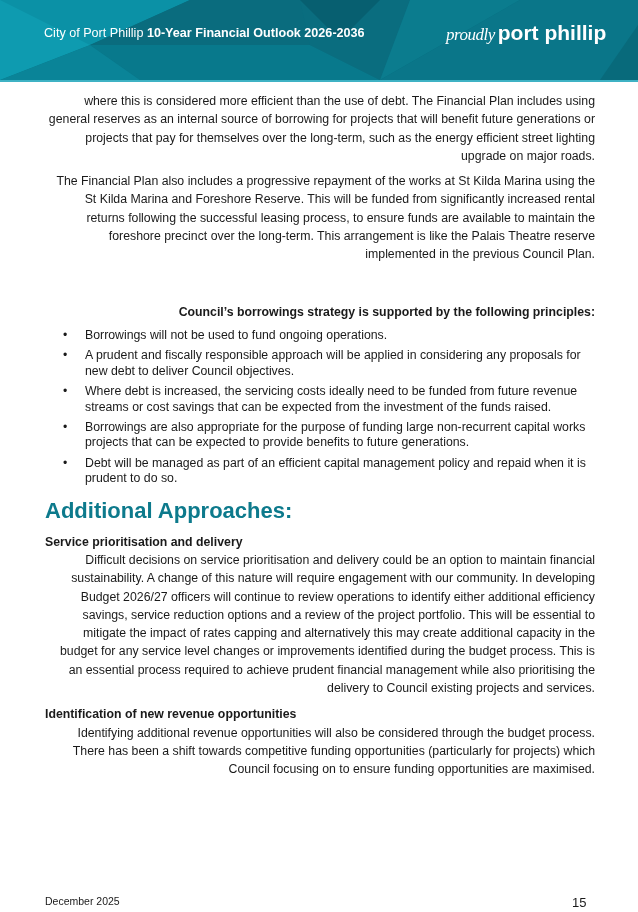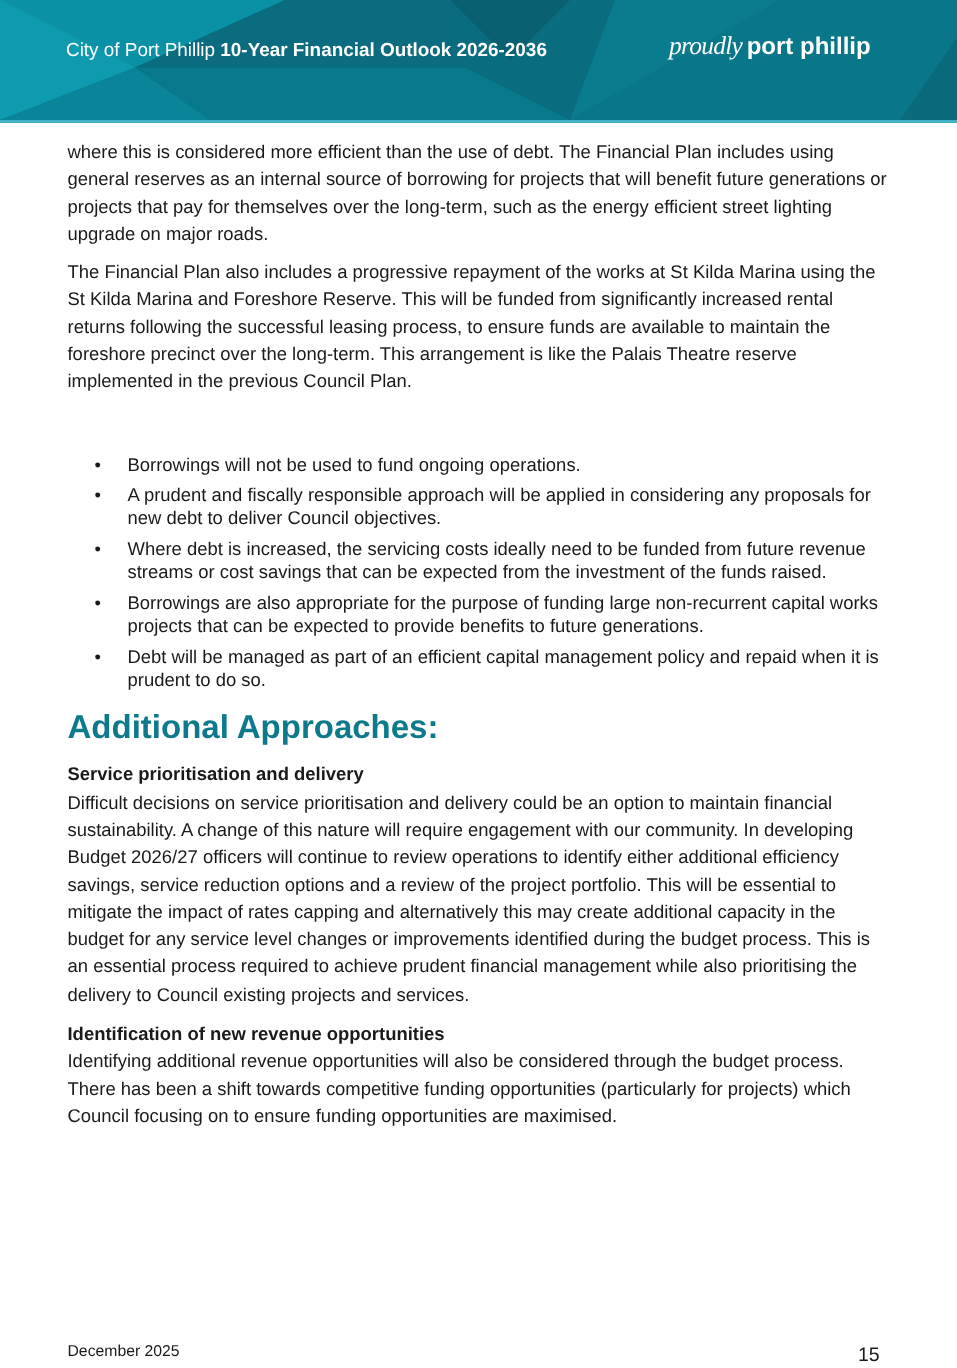--- a/index.html
+++ b/index.html
@@ -4,25 +4,25 @@
 <style>
   html, body { margin:0; padding:0; }
   body { width:638px; height:912px; background:#ffffff; position:relative; overflow:hidden;
          font-family:"Liberation Sans", sans-serif; color:#1a1a1a; }
   .header { position:absolute; left:0; top:0; width:638px; height:80px; overflow:hidden; background:#b91c1c; }
   .header svg.bg { position:absolute; left:0; top:0; }
   .header-title { position:absolute; left:44px; top:26px; font-size:12.6px; color:#ffffff; white-space:nowrap; }
   .header-title b { font-weight:bold; }
   .logo { position:absolute; left:446px; top:21px; color:#ffffff; white-space:nowrap; }
   .logo .script { font-family:Liberation Serif, serif; font-style:italic; font-size:17px; letter-spacing:-0.5px; }
-  .logo .bold { font-weight:bold; font-size:16px; margin-left:3px; }
+  .logo .bold { font-weight:bold; font-size:21px; margin-left:3px; }
   .header-line { position:absolute; left:0; top:80px; width:638px; height:2px; background:#3fb2c4; }
 
   .content { position:absolute; left:45px; top:92px; width:550px; font-size:12.3px; line-height:18.3px; }
-  .content p { margin:0 0 7px 0; }
+  .content p { margin:0 0 7px 0;text-align:right; }
   .gap { height:32px; }
   .bold-head { font-weight:bold; margin:0 0 1px 0; }
   ul.bullets { list-style:none; margin:0; padding:0; }
   ul.bullets li { position:relative; padding-left:40px; margin:0 0 5px 0; line-height:15.4px; }
   ul.bullets li .dot { position:absolute; left:18px; top:0; }
   h2.section { color:#0d7a8c; font-size:22px; font-weight:bold; margin:10px 0 4px 0; line-height:28px; }
   .sub { font-weight:bold; margin:8px 0 0 0; }
   .footer-left { position:absolute; left:45px; top:895px; font-size:10.5px; color:#1a1a1a; }
   .footer-right { position:absolute; left:572px; top:895px; font-size:13px; color:#1a1a1a; }
 </style>
@@ -51,20 +51,21 @@
     <span class="script">proudly</span><span class="bold">port phillip</span>
   </div>
 </div>
 <div class="header-line"></div>
 
 <div class="content">
   <p>where this is considered more efficient than the use of debt. The Financial Plan includes using general reserves as an internal source of borrowing for projects that will benefit future generations or projects that pay for themselves over the long-term, such as the energy efficient street lighting upgrade on major roads.</p>
   <p>The Financial Plan also includes a progressive repayment of the works at St Kilda Marina using the St Kilda Marina and Foreshore Reserve. This will be funded from significantly increased rental returns following the successful leasing process, to ensure funds are available to maintain the foreshore precinct over the long-term. This arrangement is like the Palais Theatre reserve implemented in the previous Council Plan.</p>
   <div class="gap"></div>
 
+  <p class="bold-head">Council’s borrowings strategy is supported by the following principles:</p>
   <ul class="bullets">
     <li><span class="dot">•</span><span>Borrowings will not be used to fund ongoing operations.</span></li>
     <li><span class="dot">•</span><span>A prudent and fiscally responsible approach will be applied in considering any proposals for new debt to deliver Council objectives.</span></li>
     <li><span class="dot">•</span><span>Where debt is increased, the servicing costs ideally need to be funded from future revenue streams or cost savings that can be expected from the investment of the funds raised.</span></li>
     <li><span class="dot">•</span><span>Borrowings are also appropriate for the purpose of funding large non-recurrent capital works projects that can be expected to provide benefits to future generations.</span></li>
     <li><span class="dot">•</span><span>Debt will be managed as part of an efficient capital management policy and repaid when it is prudent to do so.</span></li>
   </ul>
 
   <h2 class="section">Additional Approaches:</h2>
 

